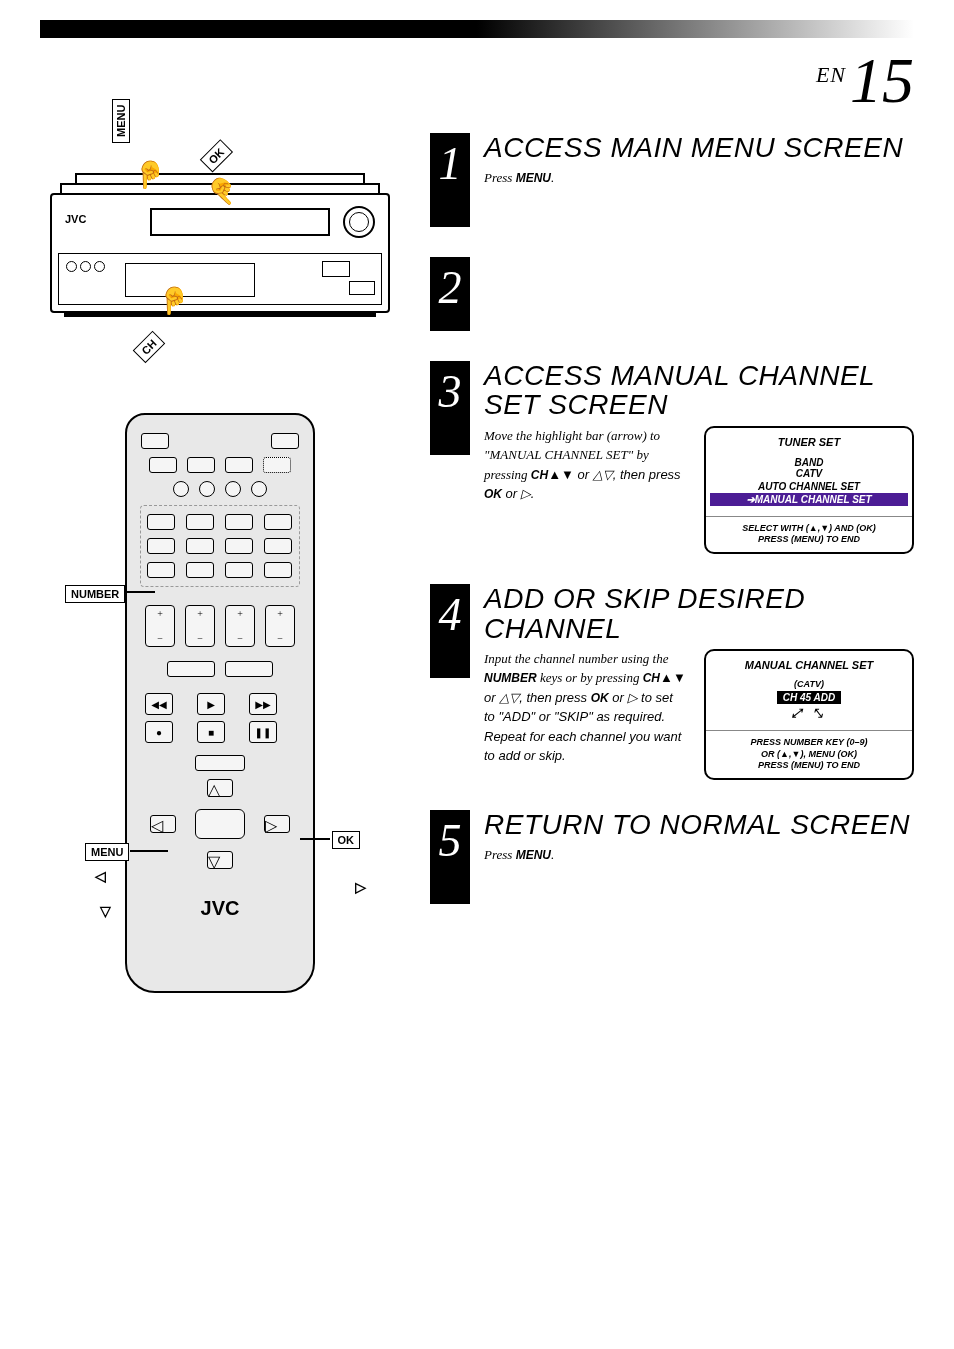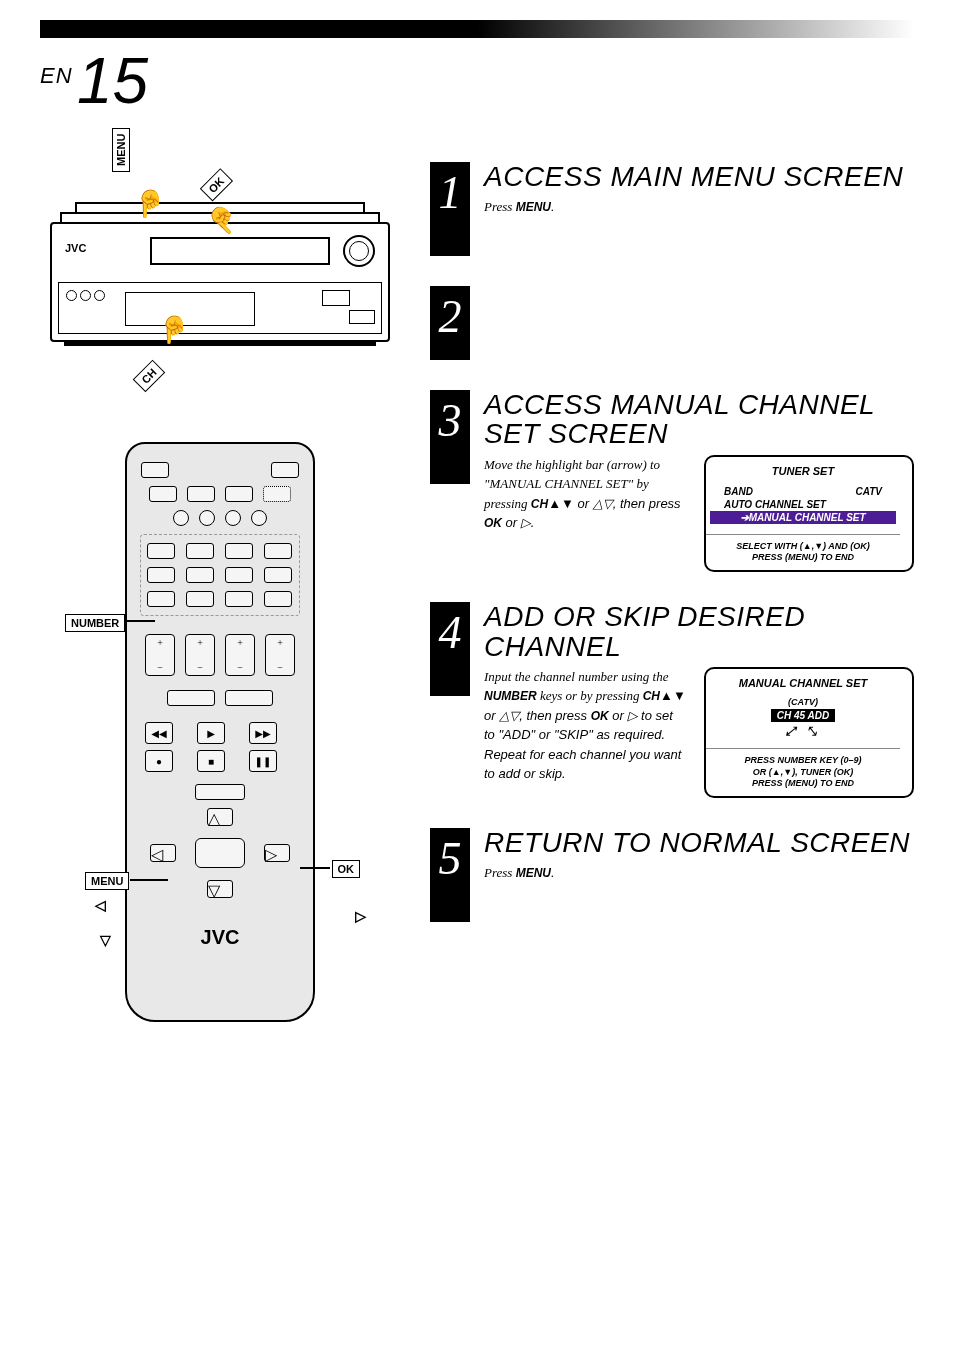--- a/index.html
+++ b/index.html
@@ -1,18 +1,18 @@
 <!DOCTYPE html>
 <html><head>
 <meta charset="utf-8">
 <style>
   * { margin: 0; padding: 0; box-sizing: border-box; }
   body { font-family: Georgia, 'Times New Roman', serif; background: #fff; width: 954px; margin: 0 auto; padding: 20px 40px; color: #000; }
   .top-bar { height: 18px; background: linear-gradient(to right, #000 0%, #000 50%, #fff 100%); margin-bottom: 6px; }
-  .page-number-row { text-align: left; font-family: Liberation Sans, sans-serif; margin-bottom: 44px; }
+  .page-number-row { text-align: right; font-family: Liberation Serif, serif; margin-bottom: 15px; }
   .page-lang { font-style: italic; font-size: 22px; vertical-align: 20px; letter-spacing: 1px; }
   .page-num { font-style: italic; font-size: 64px; font-weight: 500; }
   .main { display: flex; gap: 30px; }
   .left-col { width: 360px; flex-shrink: 0; display: flex; flex-direction: column; align-items: center; gap: 60px; }
   .right-col { flex: 1; }
 
   
   .vcr-wrap { position: relative; width: 340px; height: 220px; }
   .vcr-body { position: absolute; top: 60px; left: 0; width: 340px; height: 120px;
               background: #fff; border: 2px solid #000; border-radius: 4px; }
@@ -80,23 +80,23 @@
   .step-num-box { width: 40px; background: #000; color: #fff; font-style: italic; font-size: 46px; font-family: Georgia, serif; text-align: center; line-height: 1; padding: 8px 0 40px 0; margin-right: 14px; flex-shrink:0; }
   .step-num-box.short{padding-bottom:20px;}
   .step-body { flex: 1; font-style: italic; }
   .step-title { font-family: Arial, sans-serif; font-weight: 400; font-size: 28px; letter-spacing: 0.5px; line-height: 1.05; margin-bottom: 6px; font-stretch: condensed; }
   .step-text { font-family: Georgia, serif; font-size: 13px; line-height: 1.5; }
   .step-text b { font-family: Arial, sans-serif; font-weight: bold; font-size:12px; }
 
   .step-row { display: flex; gap: 18px; align-items:flex-start; }
   .step-row .step-text { flex: 1; }
 
-  .osd-box { border: 2px solid #000; border-radius: 10px; width: 210px; padding: 8px 22px 6px 10px; font-family: Arial, sans-serif; font-size: 10px; font-weight: bold; text-align: center; flex-shrink:0; }
+  .osd-box { border: 2px solid #000; border-radius: 10px; width: 210px; padding: 8px 10px 6px 10px; font-family: Arial, sans-serif; font-size: 10px; font-weight: bold; text-align: center; flex-shrink:0; }
   .osd-title { font-size: 11px; margin-bottom: 8px; }
-  .osd-row { display: flex; justify-content: space-between; padding: 1px 8px; }
+  .osd-row { display: flex; justify-content: space-between; padding: 1px 8px; flex-direction: column; }
   .osd-hl { background: #4c1d95; color: #fff; margin: 0 -6px; padding: 1px 14px; }
   .osd-arrow{font-size:10px;}
   .osd-divider { border:none; border-top: 1px solid #888; margin: 10px -10px 6px -10px; }
   .osd-instr { font-size: 9px; line-height: 1.3; }
   .osd-catv{font-size:9px; font-weight:bold; margin-top:6px;}
   .osd-ch{background:#000; color:#fff; display:inline-block; padding:1px 6px; font-size:10px; margin:2px 0;}
   .osd-arws{font-size:12px; letter-spacing:4px;}
 
   .sym{font-family:Arial,sans-serif;}
 </style>
@@ -268,21 +268,21 @@
           <div class="step-text">
             <span>Input the channel number using the </span><b>NUMBER</b><span> keys or by pressing </span><b>CH</b><span class="sym">▲▼ or △▽, then press </span><b>OK</b><span class="sym"> or ▷ to set to "ADD" or "SKIP" as required. Repeat for each channel you want to add or skip.</span>
           </div>
           <div class="osd-box">
             <div class="osd-title">MANUAL CHANNEL SET</div>
             <div class="osd-catv">(CATV)</div>
             <div><span class="osd-ch">CH    45  ADD</span></div>
             <div class="osd-arws">⤢   ⤡</div>
             <hr class="osd-divider">
             <div class="osd-instr">PRESS NUMBER KEY (0–9)</div>
-            <div class="osd-instr">OR (▲,▼), TUNER (OK)</div>
+            <div class="osd-instr">OR (▲,▼), MENU (OK)</div>
             <div class="osd-instr">PRESS (MENU) TO END</div>
           </div>
         </div>
       </div>
     </div>
 
     <div class="step">
       <div class="step-num-box">5</div>
       <div class="step-body">
         <div class="step-title">RETURN TO NORMAL SCREEN</div>

